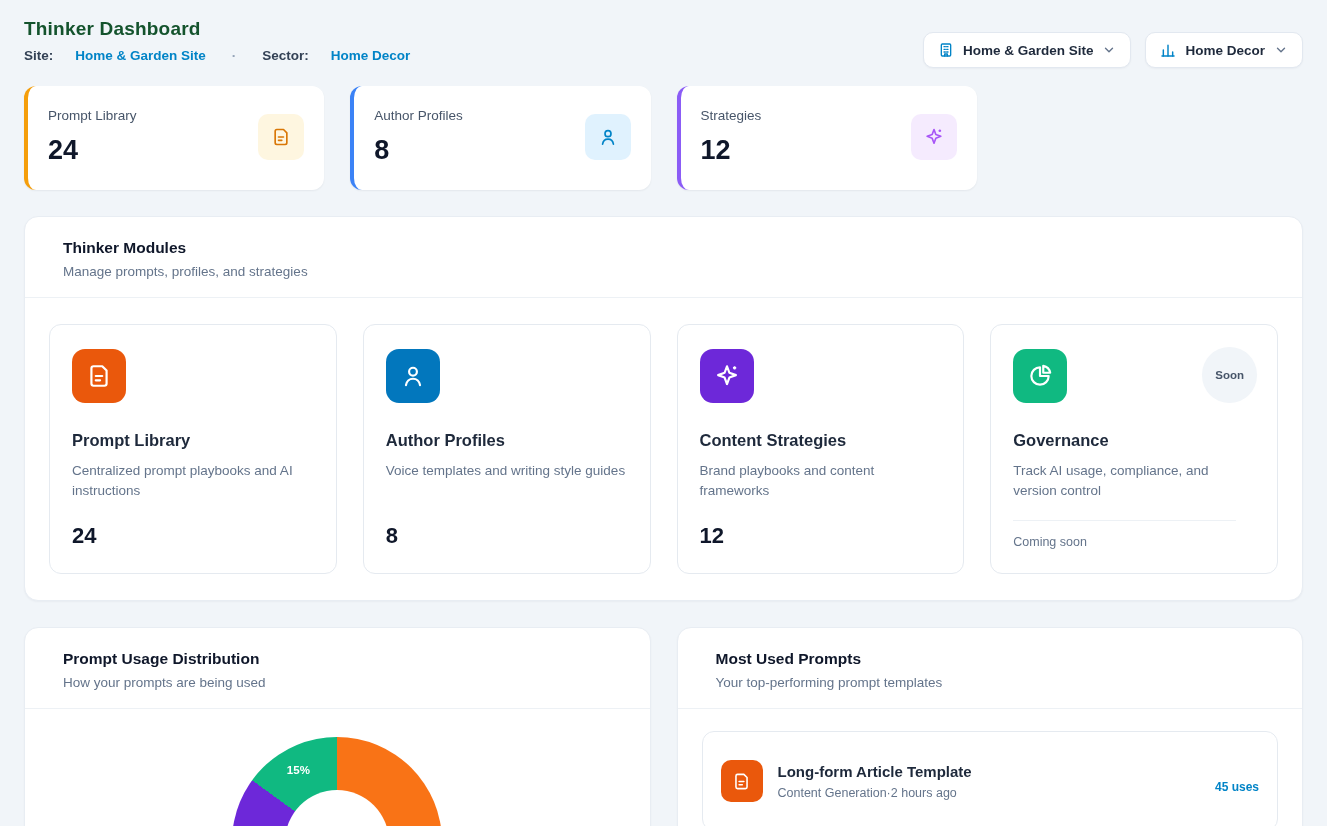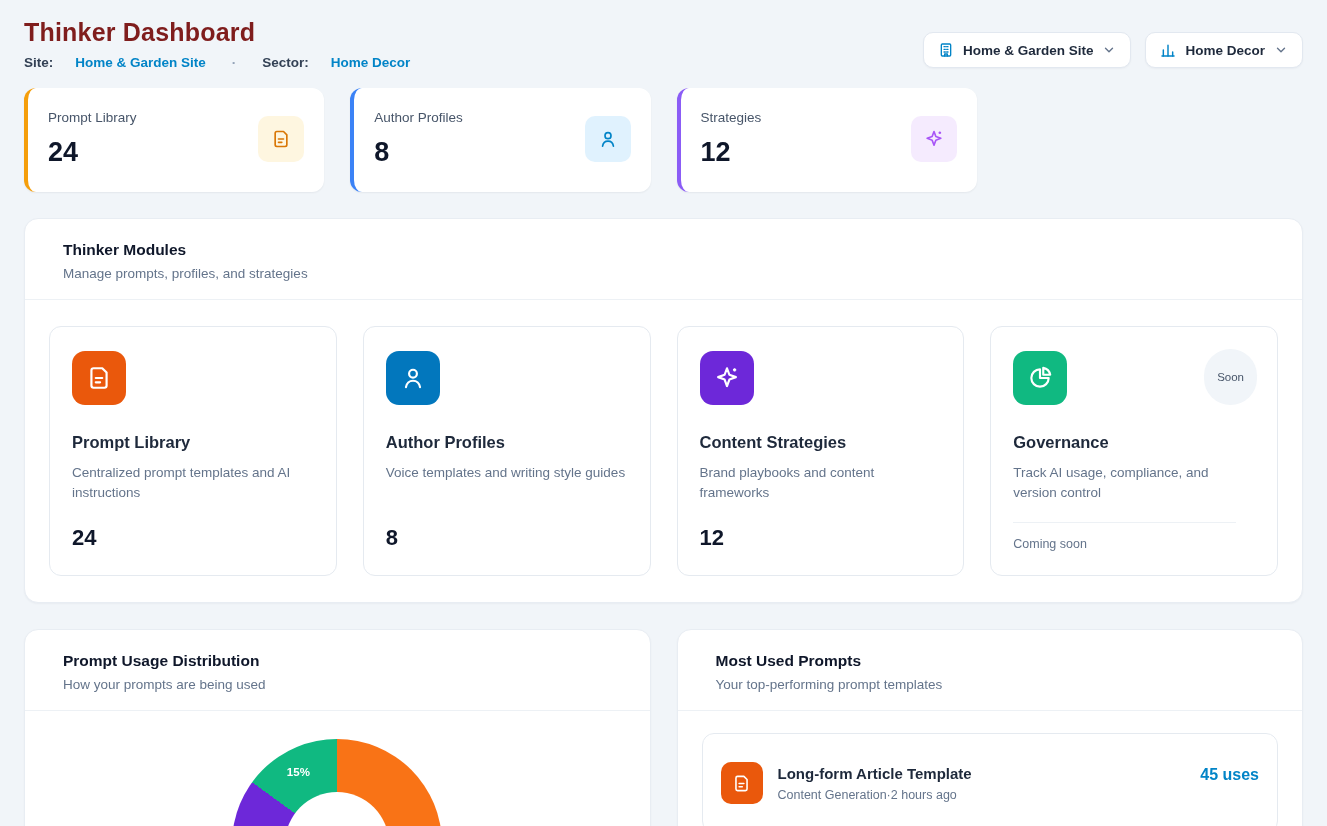--- a/index.html
+++ b/index.html
@@ -6,21 +6,21 @@
   html,body { width: 1327px; height: 826px; overflow: hidden; }
   body {
     background: #f1f5f9;
     font-family: "Liberation Sans", sans-serif;
     color: #0f172a;
   }
   .page { padding: 18px 24px 0 24px; }
 
   
   .header-row { display: flex; justify-content: space-between; align-items: flex-start; }
-  .page-title { font-size: 25px; font-weight: 800; color: #7f1d1d; letter-spacing: .2px; }
+  .page-title { font-size: 19px; font-weight: 800; color: #14532d; letter-spacing: .2px; }
   .subtitle-row { margin-top: 8px; font-size: 13.5px; color: #334155; font-weight: 700; display: flex; gap: 22px; align-items: center; }
   .subtitle-row .link { color: #0284c7; cursor: pointer; text-decoration: none; }
   .subtitle-row .dot { color: #94a3b8; margin: 0 4px; }
   .header-controls { display: flex; gap: 14px; margin-top: 14px; }
   .dropdown-btn {
     display: flex; align-items: center; gap: 9px;
     background: #fff; border: 1px solid #e2e8f0; border-radius: 10px;
     padding: 9px 14px; font-size: 13.5px; font-weight: 700; color: #1e293b;
     cursor: pointer; font-family: inherit; box-shadow: 0 1px 2px rgba(15,23,42,.04);
   }
@@ -66,42 +66,42 @@
   .module-icon { width: 54px; height: 54px; border-radius: 13px; display: flex; align-items: center; justify-content: center; color: #fff; }
   .module-icon.orange { background: #ea580c; }
   .module-icon.blue   { background: #0277bd; }
   .module-icon.purple { background: #6d28d9; }
   .module-icon.green  { background: #10b981; }
   .module-title { font-size: 16.5px; font-weight: 800; margin-top: 28px; color: #1e293b; }
   .module-desc { font-size: 13.5px; color: #64748b; line-height: 1.5; margin-top: 11px; }
   .module-value { font-size: 22px; font-weight: 800; margin-top: auto; padding-top: 16px; }
   .soon-badge {
     position: absolute; top: 22px; right: 20px; background: #f1f5f9; color: #475569;
-    border-radius: 999px; font-size: 11.5px; font-weight: 400; padding: 22px 13px;
+    border-radius: 999px; font-size: 11.5px; font-weight: 700; padding: 22px 13px;
   }
   .module-footer { margin-top: auto; border-top: 1px solid #edf1f5; padding-top: 14px; font-size: 12.5px; color: #64748b; width: 92%; }
 
   
   .bottom-grid { display: grid; grid-template-columns: 1fr 1fr; gap: 26px; margin-top: 26px; }
   .chart-body { position: relative; height: 320px; }
   .donut-wrap { position: relative; width: 210px; height: 210px; margin: 28px auto 0 auto; }
   .donut { width: 210px; height: 210px; border-radius: 50%; }
   .donut-hole { position: absolute; left: 50%; top: 50%; width: 104px; height: 104px; margin: -52px 0 0 -52px; border-radius: 50%; background: #fff; }
   .donut-label { position: absolute; left: 26%; top: 13%; color: #fff; font-size: 11.5px; font-weight: 700; }
 
   .prompts-body { padding: 22px 24px; }
   .prompt-item {
     border: 1px solid #e5eaf0; border-radius: 12px; padding: 28px 18px;
     display: flex; align-items: center; gap: 15px; cursor: pointer; background: #fff;
   }
   .prompt-icon { width: 42px; height: 42px; border-radius: 10px; background: #ea580c; color: #fff; display: flex; align-items: center; justify-content: center; flex: none; }
   .prompt-main { flex: 1; }
   .prompt-title { font-size: 15px; font-weight: 800; color: #1e293b; }
   .prompt-meta { font-size: 12.5px; color: #64748b; margin-top: 6px; display: flex; gap: 0; align-items: center; }
-  .prompt-uses { font-size: 16px; font-weight: 700; color: #0284c7; align-self: flex-start; margin-top: 4px; }
+  .prompt-uses { font-size: 12px; font-weight: 700; color: #0284c7; align-self: flex-start; margin-top: 20px; }
 </style>
 </head>
 <body>
 
 <div class="page">
 
   <div class="header-row">
     <div>
       <div class="page-title">Thinker Dashboard</div>
       <div class="subtitle-row">
@@ -193,21 +193,21 @@
       <div class="modules-grid">
 
         <div class="module-card">
           <div class="module-icon orange">
             <svg width="26" height="26" viewBox="0 0 24 24" fill="none" stroke="currentColor" stroke-width="2" stroke-linecap="round" stroke-linejoin="round">
                 <path d="M7 3h8l4 4v12a2 2 0 0 1-2 2H7a2 2 0 0 1-2-2V5a2 2 0 0 1 2-2z"></path>
                 <path d="M9 12h6M9 16h4"></path>
               </svg>
           </div>
           <div class="module-title">Prompt Library</div>
-          <div class="module-desc">Centralized prompt templates and AI instructions</div>
+          <div class="module-desc">Centralized prompt playbooks and AI instructions</div>
           <div class="module-value">24</div>
         </div>
 
         <div class="module-card">
           <div class="module-icon blue">
             <svg width="26" height="26" viewBox="0 0 24 24" fill="none" stroke="currentColor" stroke-width="2" stroke-linecap="round" stroke-linejoin="round">
                 <circle cx="12" cy="8" r="3.6"></circle>
                 <path d="M5.5 20.5c.5-3.5 3.1-6 6.5-6s6 2.5 6.5 6"></path>
               </svg>
           </div>

